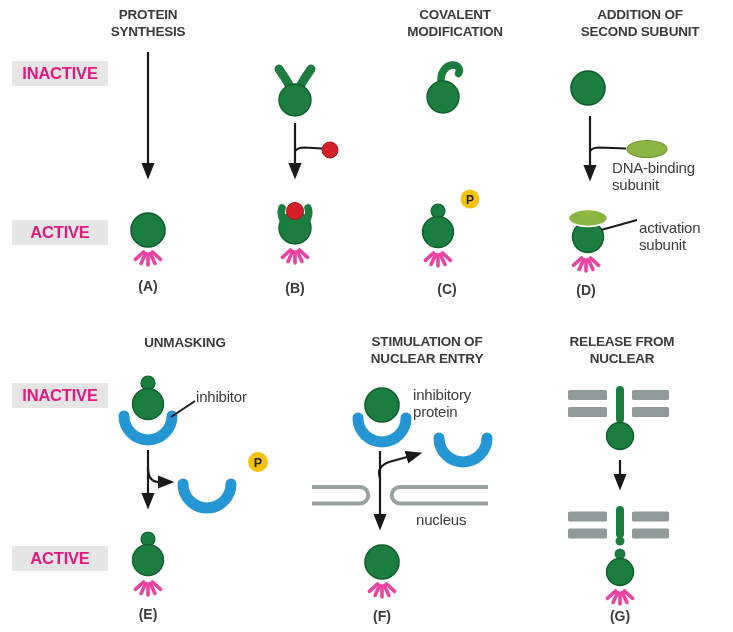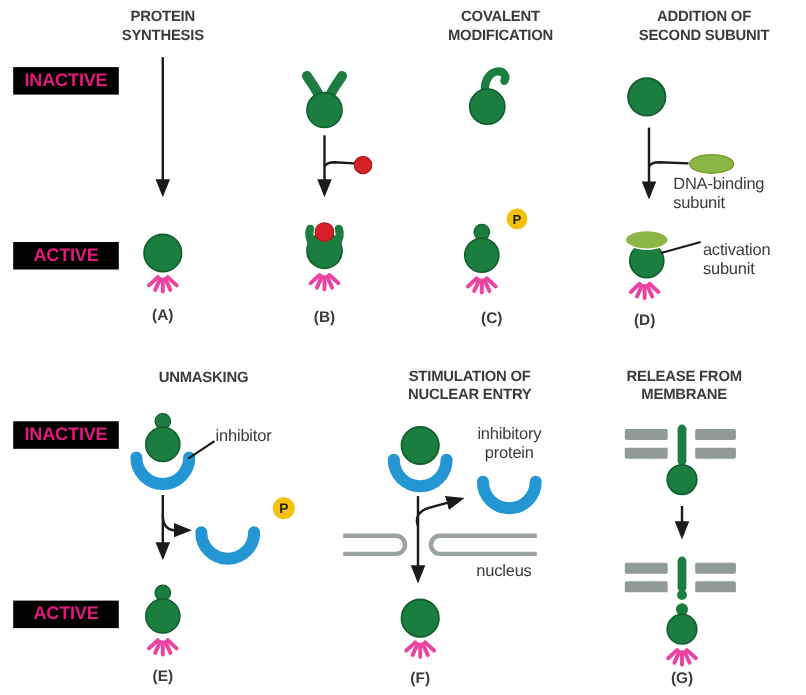--- a/index.html
+++ b/index.html
@@ -10,27 +10,27 @@
   .t{ 
     position:absolute;text-align:center;white-space:pre-line;
     font-weight:bold;font-size:13.5px;line-height:17px;color:#3b3b3b;letter-spacing:-0.2px;
   }
   .letter{
     position:absolute;text-align:center;width:44px;
     font-weight:bold;font-size:14px;color:#3b3b3b;
   }
   .state{
     position:absolute;width:96px;padding:3px 0;text-align:center;
-    background:#000000;color:#e3197d;font-weight:bold;font-size:16.5px;letter-spacing:-0.2px;
+    background:#e5e5e5;color:#e3197d;font-weight:bold;font-size:16.5px;letter-spacing:-0.2px;
   }
   .ann{
     position:absolute;font-weight:normal;font-size:15px;line-height:16.5px;
     color:#3b3b3b;white-space:pre-line;letter-spacing:-0.2px;
   }
-  .ann.center{text-align:center;}
+  .ann.center{text-align:left;}
   svg.shapes{position:absolute;left:0;top:0;}
 </style>
 </head>
 <body>
 
 <div class="stage">
 
   <svg class="shapes" width="733" height="632" viewBox="0 0 733 632">
     <defs>
       <marker id="ah" markerWidth="9" markerHeight="8" refX="5.5" refY="3" orient="auto">
@@ -166,32 +166,32 @@
   <div class="t" style="left:88px;top:6px;width:120px;">PROTEIN
 SYNTHESIS</div>
   <div class="t" style="left:390px;top:6px;width:130px;">COVALENT
 MODIFICATION</div>
   <div class="t" style="left:565px;top:6px;width:150px;">ADDITION OF
 SECOND SUBUNIT</div>
   <div class="t" style="left:352px;top:333px;width:150px;">STIMULATION OF
 NUCLEAR ENTRY</div>
   <div class="t" style="left:125px;top:334px;width:120px;">UNMASKING</div>
   <div class="t" style="left:552px;top:333px;width:140px;">RELEASE FROM
-MEMBRANE</div>
+NUCLEAR</div>
 
   <div class="letter" style="left:126px;top:278px;">(A)</div>
   <div class="letter" style="left:273px;top:280px;">(B)</div>
   <div class="letter" style="left:425px;top:281px;">(C)</div>
   <div class="letter" style="left:564px;top:282px;">(D)</div>
   <div class="letter" style="left:126px;top:606px;">(E)</div>
   <div class="letter" style="left:360px;top:608px;">(F)</div>
   <div class="letter" style="left:598px;top:608px;">(G)</div>
 
   <div class="ann" style="left:612px;top:160px;">DNA-binding
 subunit</div>
   <div class="ann" style="left:639px;top:210px;margin-top:10px;">activation
 subunit</div>
   <div class="ann" style="left:196px;top:389px;">inhibitor</div>
   <div class="ann center" style="left:413px;top:387px;width:100px;">inhibitory
 protein</div>
-  <div class="ann" style="left:433px;top:512px;">nucleus</div>
+  <div class="ann" style="left:416px;top:512px;">nucleus</div>
 
 </div>
 
 </body></html>

